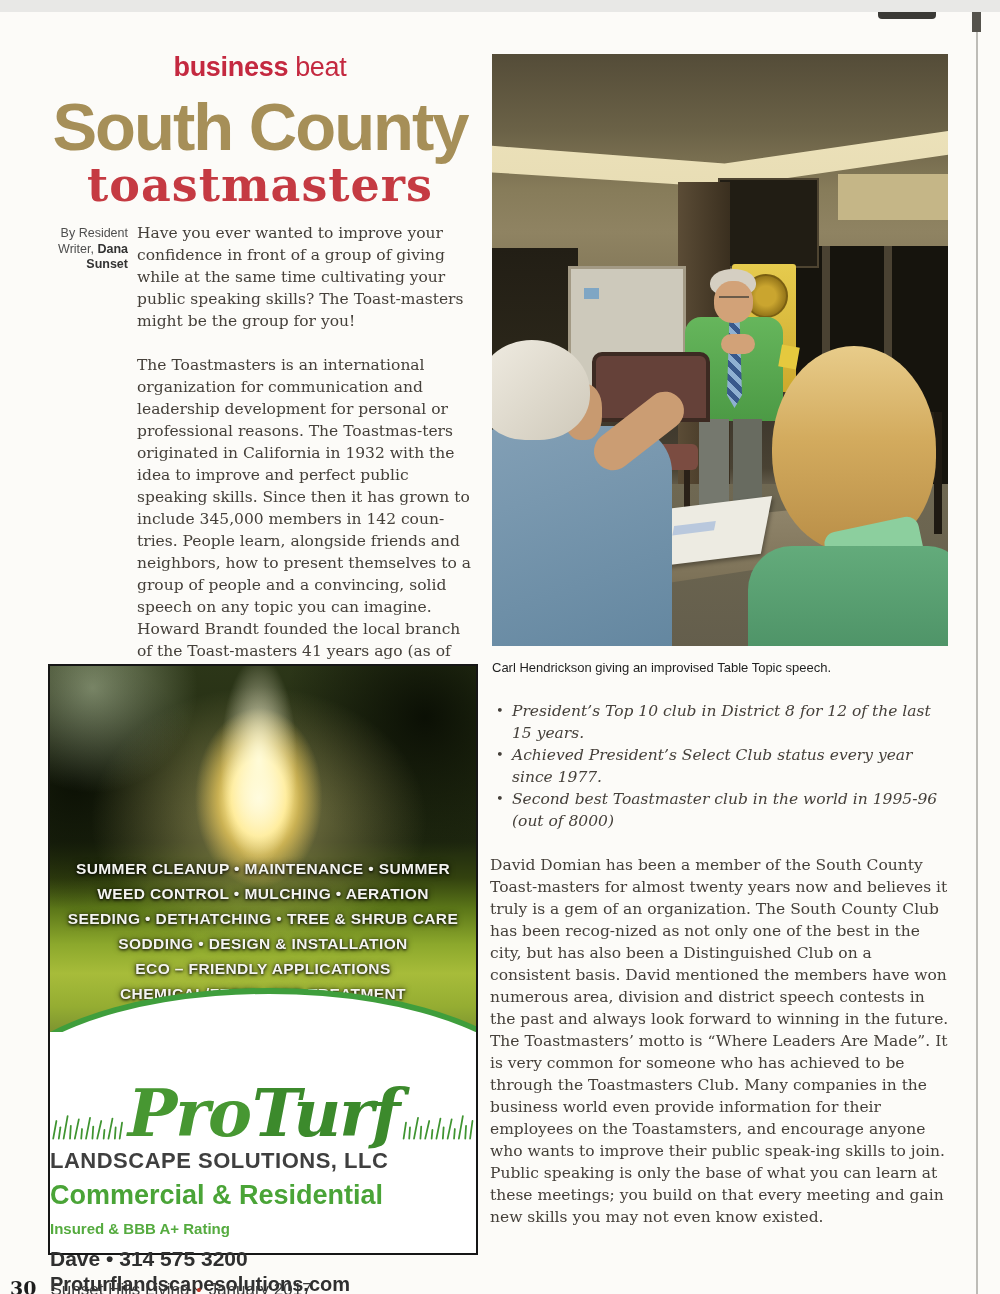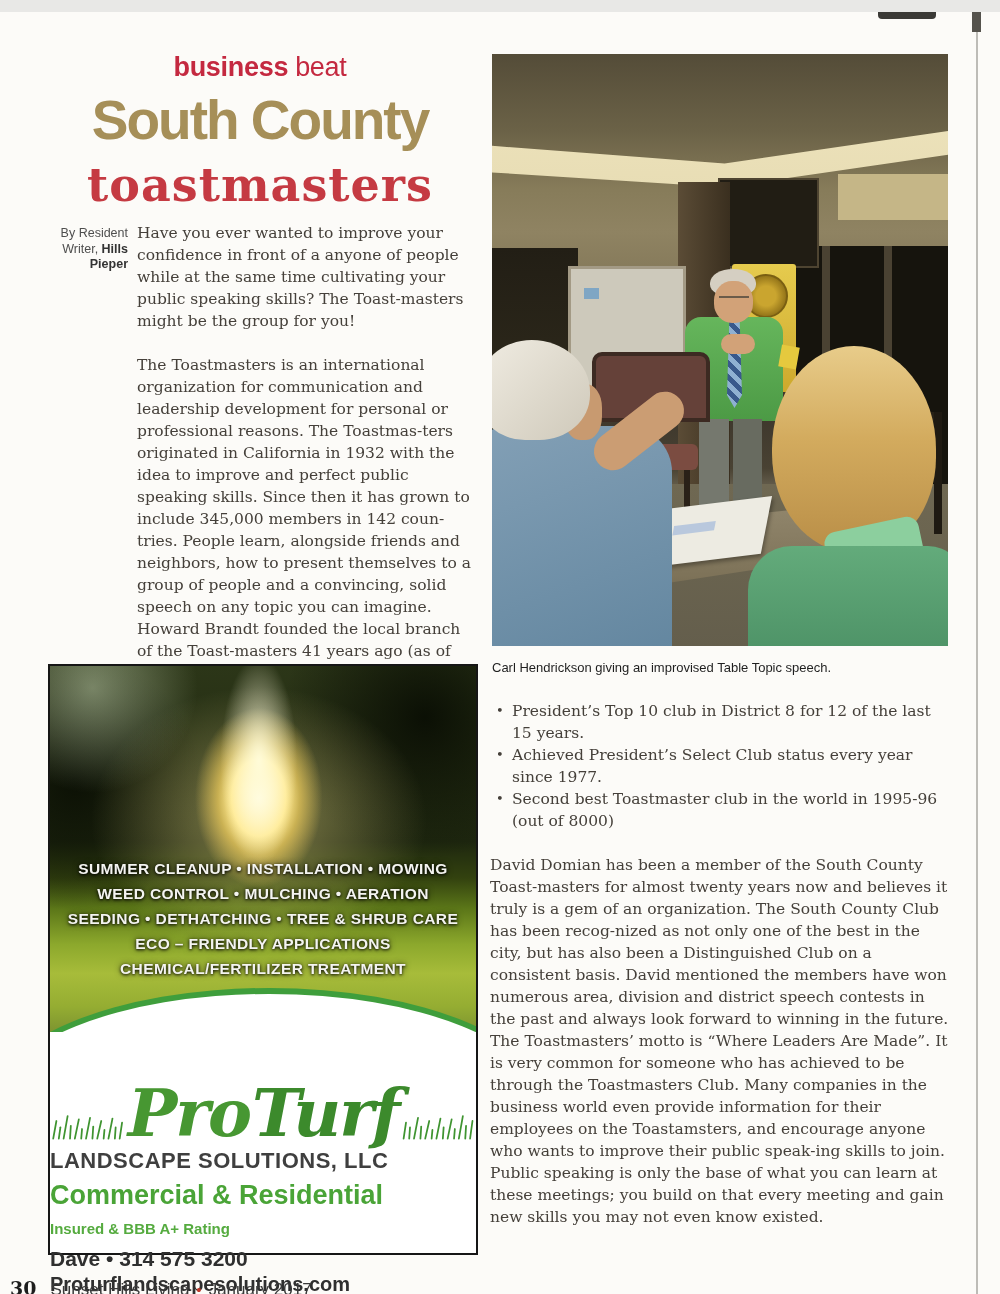--- a/index.html
+++ b/index.html
@@ -5,37 +5,37 @@
   html,body{margin:0;padding:0;background:#e8e8e6;}
   #page{position:relative;width:1000px;height:1294px;background:#fcfbf8;overflow:hidden;
         font-family:"Liberation Sans",sans-serif;color:#413d36;margin-top:12px;}
 
   
   .kicker{position:absolute;left:40px;top:40px;width:440px;text-align:center;
           font-size:27px;color:#c42940;letter-spacing:-.3px;}
   .kicker .k-bold{font-weight:700;}
   .kicker .k-light{font-weight:400;margin-left:7px;}
   .title{position:absolute;left:30px;top:76px;width:460px;text-align:center;
-         font-size:55px;font-weight:700;color:#a68f58;letter-spacing:-2px;white-space:nowrap;}
+         font-size:67px;font-weight:700;color:#a68f58;letter-spacing:-2px;white-space:nowrap;}
   .subtitle{position:absolute;left:40px;top:146px;width:440px;text-align:center;
             font-family:"DejaVu Serif",serif;font-weight:700;font-size:46px;color:#c53a42;letter-spacing:1px;}
 
   
   .byline{position:absolute;left:46px;top:214px;width:82px;text-align:right;
           font-size:12.5px;line-height:15.5px;color:#4e4e4e;}
   .byline b{color:#333;}
 
   
   .serif{font-family:"DejaVu Serif",serif;font-size:15.5px;line-height:22px;color:#45403a;}
   .left-col{position:absolute;left:137px;top:210px;width:342px;}
   .left-col p{margin:0 0 22px 0;}
   .right-col{position:absolute;left:490px;top:688px;width:462px;}
   .right-col p{margin:0 0 22px 0;}
   .right-col ul{margin:0 0 22px 0;padding:0;list-style:none;}
-  .right-col li{position:relative;padding-left:22px;}
+  .right-col li{position:relative;padding-left:22px;font-style:italic;}
   .right-col li::before{content:"•";position:absolute;left:6px;top:0;font-size:13px;}
 
   
   .photo{position:absolute;left:492px;top:42px;width:456px;height:592px;background:#6d6654;overflow:hidden;
          box-shadow:inset 0 0 0 1px rgba(0,0,0,.25);}
   .photo div{position:absolute;}
   .ph-base{inset:0;background:linear-gradient(180deg,#544c38 0%,#6b6247 13%,#877c5a 23%,#8f8362 30%,
             #7c7153 44%,#564e3c 52%,#3a342a 58%,#494233 70%,#6d6654 74%,#6b6453 100%);}
   .ph-band{inset:0;clip-path:polygon(0% 15.5%,51% 18.5%,100% 13%,100% 17%,51% 22.5%,0% 20%);
            background:linear-gradient(180deg,#f0e6bf,#cdbf92);}
@@ -151,25 +151,25 @@
 
 <div id="page">
 
   <div class="kicker">
     <span class="k-bold">business</span><span class="k-light">beat</span>
   </div>
   <div class="title">South County</div>
   <div class="subtitle">toastmasters</div>
 
   <div class="byline">
-    <span>By Resident Writer, </span><b>Hills Pieper</b>
+    <span>By Resident Writer, </span><b>Dana Sunset</b>
   </div>
 
   <div class="left-col serif">
-    <p>Have you ever wanted to improve your confidence in front of a anyone of people while at the same time cultivating your public speaking skills? The Toast-masters might be the group for you!</p>
+    <p>Have you ever wanted to improve your confidence in front of a group of giving while at the same time cultivating your public speaking skills? The Toast-masters might be the group for you!</p>
     <p>The Toastmasters is an international organization for communication and leadership development for personal or professional reasons. The Toastmas-ters originated in California in 1932 with the idea to improve and perfect public speaking skills. Since then it has grown to include 345,000 members in 142 coun-tries. People learn, alongside friends and neighbors, how to present themselves to a group of people and a convincing, solid speech on any topic you can imagine. Howard Brandt founded the local branch of the Toast-masters 41 years ago (as of October 2016) and the current presiding officer of the club is Dean Bone.</p>
     <p>It takes place in South County and includes mem-bers from Sunset Hills. South County Toastmasters</p>
   </div>
 
   <div class="photo">
     <div class="ph-base"></div>
     <div class="ph-band"></div>
     <div class="ph-recess"></div>
     <div class="ph-leftwall"></div>
     <div class="ph-windows"></div>
@@ -230,23 +230,24 @@
       <li>Achieved President’s Select Club status every year since 1977.</li>
       <li>Second best Toastmaster club in the world in 1995-96 (out of 8000)</li>
     </ul>
     <p>David Domian has been a member of the South County Toast-masters for almost twenty years now and believes it truly is a gem of an organization. The South County Club has been recog-nized as not only one of the best in the city, but has also been a Distinguished Club on a consistent basis. David mentioned the members have won numerous area, division and district speech contests in the past and always look forward to winning in the future. The Toastmasters’ motto is “Where Leaders Are Made”. It is very common for someone who has achieved to be through the Toastmasters Club. Many companies in the business world even provide information for their employees on the Toastamsters, and encourage anyone who wants to improve their public speak-ing skills to join. Public speaking is only the base of what you can learn at these meetings; you build on that every meeting and gain new skills you may not even know existed.</p>
 
   </div>
 
   <div class="ad">
     <div class="ad-photo">
       <div class="ad-services">
-        <div>SUMMER CLEANUP • INSTALLATION • MOWING</div>
+        <div>SUMMER CLEANUP • MAINTENANCE • SUMMER</div>
         <div>WEED CONTROL • MULCHING • AERATION</div>
         <div>SEEDING • DETHATCHING • TREE &amp; SHRUB CARE</div>
+        <div>SODDING • DESIGN &amp; INSTALLATION</div>
         <div>ECO – FRIENDLY APPLICATIONS</div>
         <div>CHEMICAL/FERTILIZER TREATMENT</div>
       </div>
       <div class="swoosh"></div>
     </div>
     <div class="ad-logo">
       <div class="brand">
         <svg class="grass-svg" width="92" height="34" viewBox="0 0 92 34">
           <g stroke="#3f9430" stroke-width="2.2" fill="none" stroke-linecap="round">
             <path d="M4 34 L8 12"></path>

